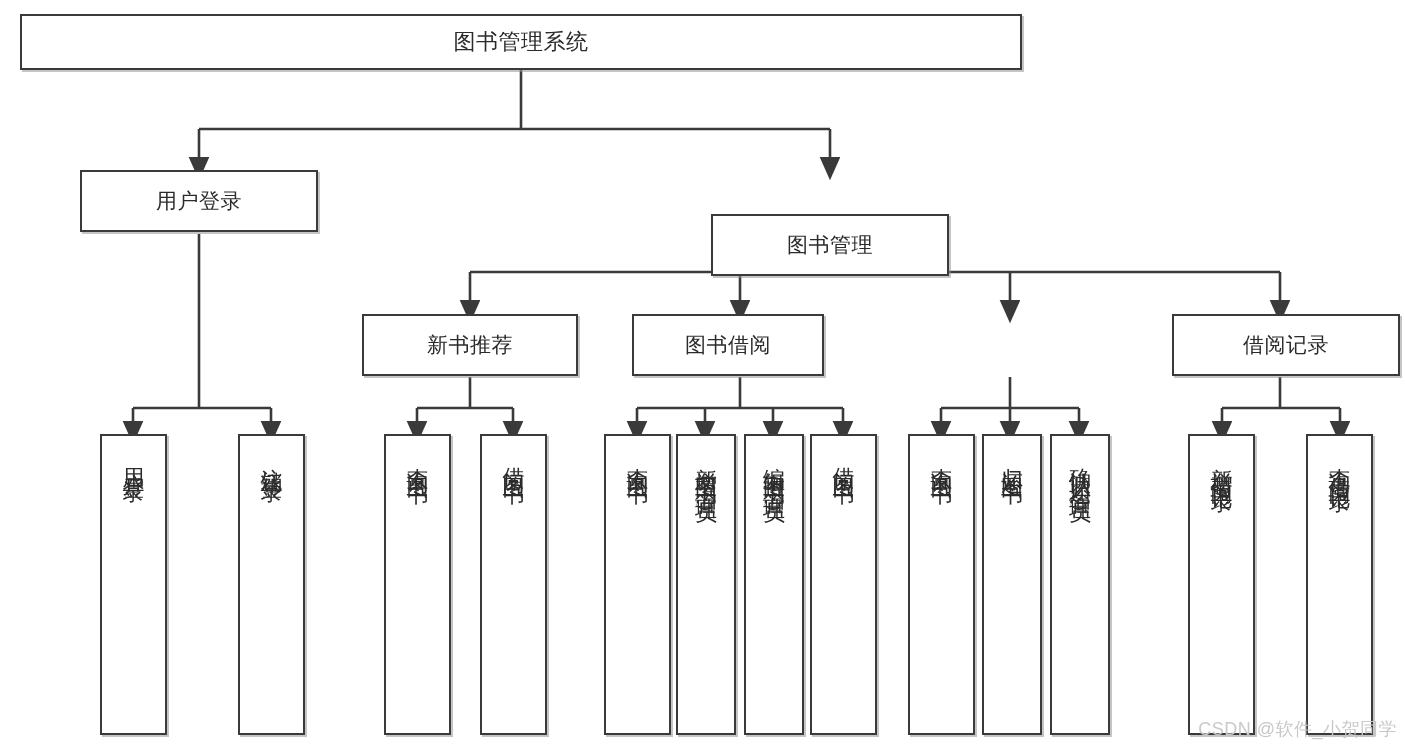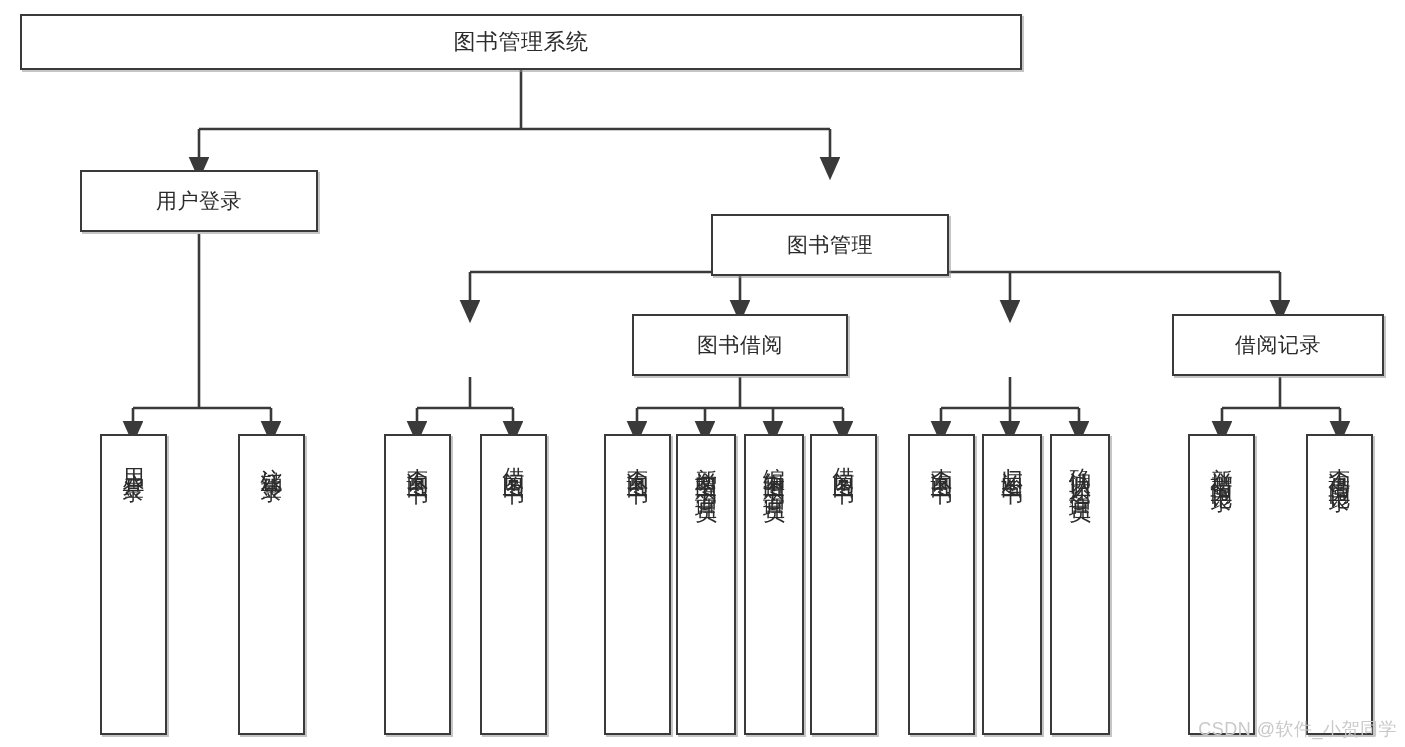--- a/index.html
+++ b/index.html
@@ -127,24 +127,27 @@
     <span class="label">图书管理系统</span>
   </div>
 
   <div class="node h" style="left:80px; top:170px; width:238px; height:62px;">
     <span class="label">用户登录</span>
   </div>
   <div class="node h" style="left:711px; top:170px; width:238px; height:62px;margin-top:44px;">
     <span class="label">图书管理</span>
   </div>
 
-  <div class="node h" style="left:632px; top:314px; width:216px; height:62px;">
+  <div class="node h" style="left:362px; top:314px; width:216px; height:62px;">
+    <span class="label">新书推荐</span>
+  </div>
+  <div class="node h" style="left:632px; top:314px; width:192px; height:62px;">
     <span class="label">图书借阅</span>
   </div>
-  <div class="node h" style="left:1172px; top:314px; width:212px; height:62px;">
+  <div class="node h" style="left:1172px; top:314px; width:228px; height:62px;">
     <span class="label">借阅记录</span>
   </div>
 
   <div class="node v" style="left:100px; top:434px; width:67px; height:301px;">
     <span class="label">用户登录</span>
   </div>
   <div class="node v" style="left:238px; top:434px; width:67px; height:301px;">
     <span class="label">注销登录</span>
   </div>
 

